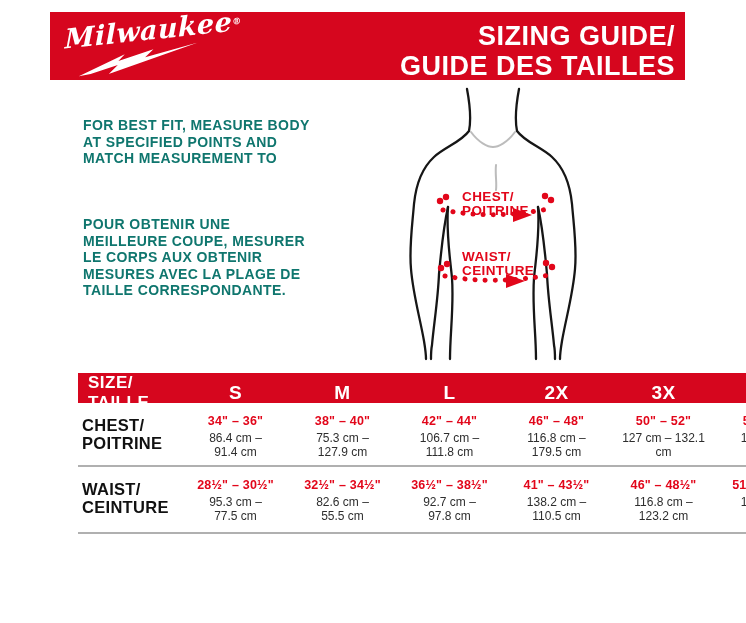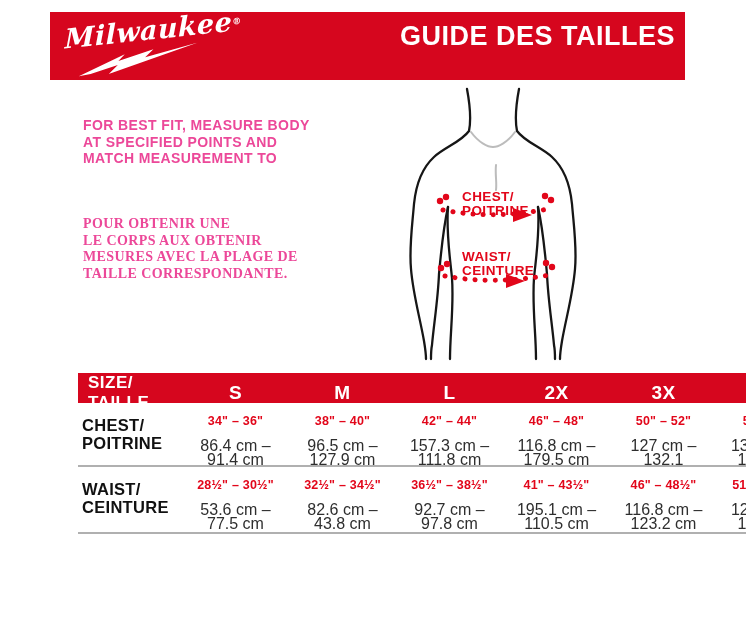--- a/index.html
+++ b/index.html
@@ -12,69 +12,71 @@
   .logo { position:absolute; left:16px; top:6px; width:160px; height:56px;
           transform:rotate(-6deg); color:#fff; }
   .logo-text { font-family:"DejaVu Serif", serif; font-style:italic; font-weight:bold;
                font-size:27px; letter-spacing:0.5px; line-height:26px; transform:skewX(-6deg); }
   .logo-reg { font-size:9px; vertical-align:top; }
   .logo-bolt { position:absolute; left:10px; top:30px; }
   .banner-title { position:absolute; right:10px; top:9px; text-align:right; color:#ffffff;
                   font-weight:800; font-size:27px; line-height:30px; letter-spacing:0.5px; }
 
   
-  .intro { position:absolute; left:83px; width:330px; color:#ec4899;
+  .intro { position:absolute; left:83px; width:330px; color:#0f766e;
            font-weight:bold; font-size:14px; line-height:16.5px; letter-spacing:0.4px; }
   .intro-en { top:117px; }
-  .intro-fr { top:216px;font-family:Liberation Serif, serif; }
+  .intro-fr { top:216px; }
 
   
   .figure { position:absolute; left:405px; top:85px; width:290px; height:290px; }
   .fig-label { font-family:"Liberation Sans", sans-serif; font-weight:bold; font-size:13.5px;
                letter-spacing:0.4px; fill:#E2061A; }
 
   
   .tbl { position:absolute; left:78px; width:580px; }
   .grid { display:grid; grid-template-columns:104px repeat(6, 1fr); width:100%; }
   .tbl-header { top:373px; height:30px; background:#D6061E; color:#fff; align-items:center; }
   .hdr-label { padding-left:10px; font-weight:800; font-size:17px; letter-spacing:0.5px; }
   .hdr-size { text-align:center; font-weight:800; font-size:19px; letter-spacing:0.5px; }
   .tbl-row { background:#fff; border-bottom:2px solid #b0b0b0; }
   .row-chest { top:403px; height:64px; }
   .row-waist { top:467px; height:67px; }
   .row-label { padding-left:4px; padding-top:13px; font-weight:800; font-size:16.5px;
                line-height:18px; color:#111; letter-spacing:0.3px; }
   .cell { text-align:center; padding-top:11px; }
   .cell .range { color:#E2061A; font-weight:bold; font-size:12.5px; letter-spacing:0.2px; }
-  .cell .cm { color:#2e2e2e; font-size:16px; line-height:14px; margin-top:11px; }
+  .cell .cm { color:#2e2e2e; font-size:12px; line-height:14px; margin-top:3px; }
 </style>
 </head>
 <body>
 
 <div class="page">
 
   <div class="banner">
     <div class="logo">
       <div class="logo-text"><span>Milwaukee</span><span class="logo-reg">®</span></div>
       <svg class="logo-bolt" width="128" height="22" viewBox="0 0 128 22">
         <path d="M 0,21 L 48,4 L 41,10 L 77,2 L 68,9 L 122,0 L 30,22 L 40,14 L 12,20 Z" fill="#ffffff"></path>
       </svg>
     </div>
     <div class="banner-title">
+      <div>SIZING GUIDE/</div>
       <div>GUIDE DES TAILLES</div>
     </div>
   </div>
 
   <div class="intro intro-en">
     <div>FOR BEST FIT, MEASURE BODY</div>
     <div>AT SPECIFIED POINTS AND</div>
     <div>MATCH MEASUREMENT TO</div>
   </div>
   <div class="intro intro-fr">
     <div>POUR OBTENIR UNE</div>
+    <div>MEILLEURE COUPE, MESURER</div>
     <div>LE CORPS AUX OBTENIR</div>
     <div>MESURES AVEC LA PLAGE DE</div>
     <div>TAILLE CORRESPONDANTE.</div>
   </div>
 
   <svg class="figure" viewBox="0 0 290 290">
 
     <g stroke="#bcbcbc" stroke-width="2" fill="none" stroke-linecap="round">
       <path d="M 66,47 C 74,58 83,62 88,62"></path>
       <path d="M 110,47 C 102,58 93,62 88,62"></path>
@@ -127,26 +129,26 @@
       <div>CHEST/</div>
       <div>POITRINE</div>
     </div>
     <div class="cell">
       <div class="range">34" – 36"</div>
       <div class="cm"><span>86.4 cm –</span><br>
       <span>91.4 cm</span></div>
     </div>
     <div class="cell">
       <div class="range">38" – 40"</div>
-      <div class="cm"><span>96.5 cm –</span><br>
+      <div class="cm"><span>75.3 cm –</span><br>
       <span>127.9 cm</span></div>
     </div>
     <div class="cell">
       <div class="range">42" – 44"</div>
-      <div class="cm"><span>157.3 cm –</span><br>
+      <div class="cm"><span>106.7 cm –</span><br>
       <span>111.8 cm</span></div>
     </div>
     <div class="cell">
       <div class="range">46" – 48"</div>
       <div class="cm"><span>116.8 cm –</span><br>
       <span>179.5 cm</span></div>
     </div>
     <div class="cell">
       <div class="range">50" – 52"</div>
       <div class="cm"><span>127 cm – 132.1</span><br>
@@ -159,36 +161,36 @@
     </div>
   </div>
 
   <div class="tbl grid tbl-row row-waist">
     <div class="row-label">
       <div>WAIST/</div>
       <div>CEINTURE</div>
     </div>
     <div class="cell">
       <div class="range">28½" – 30½"</div>
-      <div class="cm"><span>53.6 cm –</span><br>
+      <div class="cm"><span>95.3 cm –</span><br>
       <span>77.5 cm</span></div>
     </div>
     <div class="cell">
       <div class="range">32½" – 34½"</div>
       <div class="cm"><span>82.6 cm –</span><br>
-      <span>43.8 cm</span></div>
+      <span>55.5 cm</span></div>
     </div>
     <div class="cell">
       <div class="range">36½" – 38½"</div>
       <div class="cm"><span>92.7 cm –</span><br>
       <span>97.8 cm</span></div>
     </div>
     <div class="cell">
       <div class="range">41" – 43½"</div>
-      <div class="cm"><span>195.1 cm –</span><br>
+      <div class="cm"><span>138.2 cm –</span><br>
       <span>110.5 cm</span></div>
     </div>
     <div class="cell">
       <div class="range">46" – 48½"</div>
       <div class="cm"><span>116.8 cm –</span><br>
       <span>123.2 cm</span></div>
     </div>
     <div class="cell">
       <div class="range">51½" – 53½"</div>
       <div class="cm"><span>129.5 cm –</span><br>

